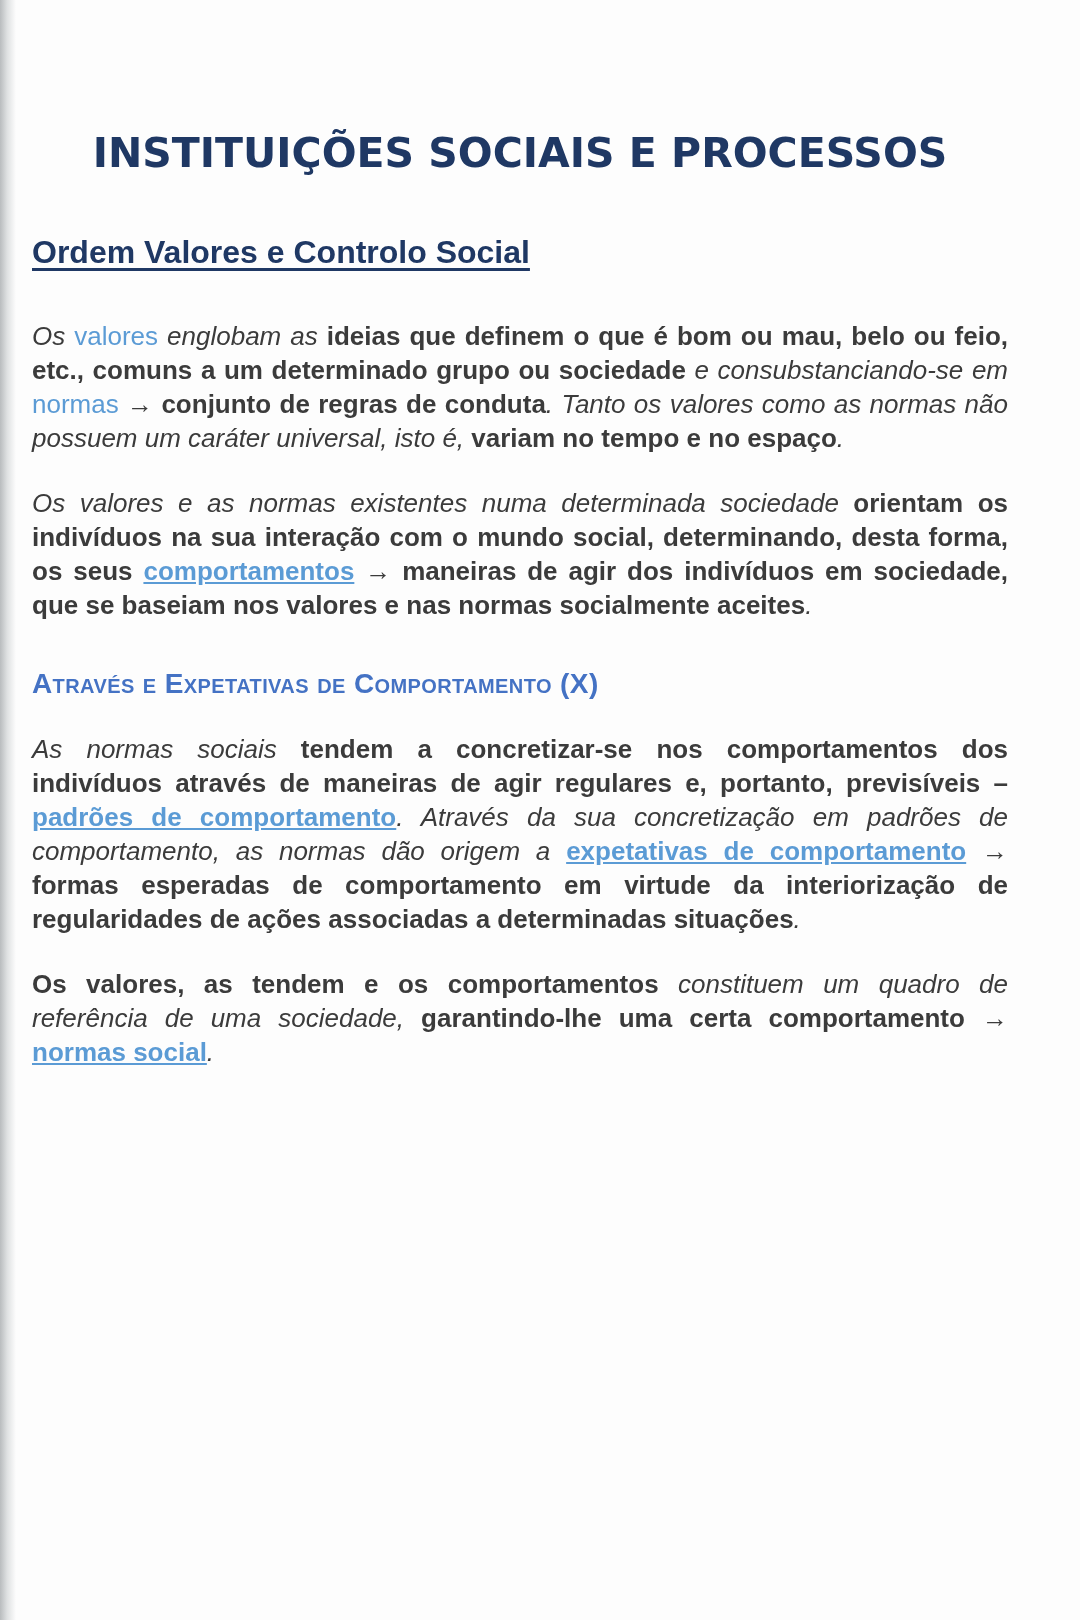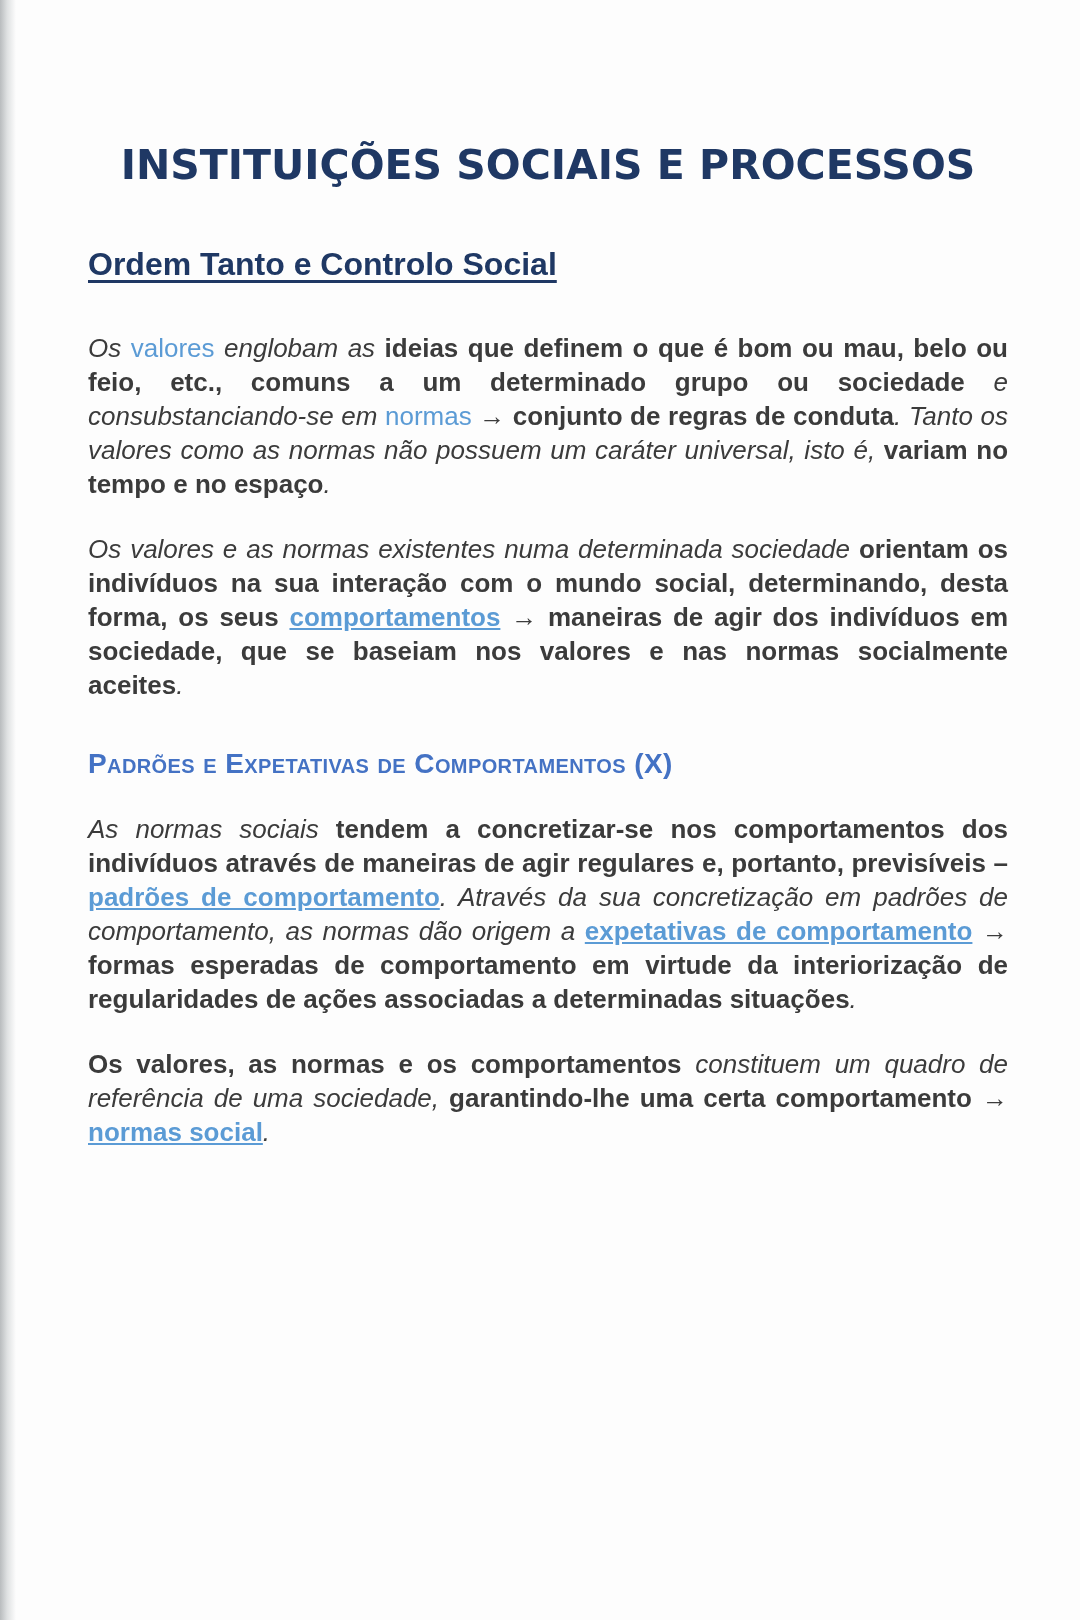--- a/index.html
+++ b/index.html
@@ -11,22 +11,21 @@
     color:var(--body, #3b3b3b);
     position:relative;
     overflow:hidden;
   }
   .scan-edge {
     position:absolute; left:0; top:0; bottom:0; width:16px;
     background:linear-gradient(to right, #b9bcbe 0%, #dfe1e2 45%, #fdfdfd 100%);
   }
   .page {
     position:relative;
-    padding:126px 72px 40px 88px;
-    margin-top:12px;
+    padding:126px 72px 40px 32px;
   }
   .title {
     font-family:"DejaVu Sans", sans-serif;
     font-weight:700;
     color:var(--title, #1f3864);
     font-size:41px;
     line-height:1.32;
     text-align:center;
     margin:0 auto 54px auto;
   }
@@ -64,22 +63,22 @@
 </head>
 <body>
 
 <div class="scan-edge"></div>
 
 <div class="page">
   <h1 class="title">
     <span class="title-line">INSTITUIÇÕES SOCIAIS E PROCESSOS</span>
   </h1>
 
-  <h2 class="heading">Ordem Tanto e Controlo Social</h2>
+  <h2 class="heading">Ordem Valores e Controlo Social</h2>
 
   <div id="content">
       <p class="para"><span class="run-r">Os </span><span class="run-a">valores</span><span class="run-r"> englobam as </span><span class="run-b">ideias que definem o que é bom ou mau, belo ou feio, etc., comuns a um determinado grupo ou sociedade</span><span class="run-r"> e consubstanciando-se em </span><span class="run-a">normas</span><span class="run-r"> → </span><span class="run-b">conjunto de regras de conduta</span><span class="run-r">. Tanto os valores como as normas não possuem um caráter universal, isto é, </span><span class="run-b">variam no tempo e no espaço</span><span class="run-r">.</span></p>
       <p class="para"><span class="run-r">Os valores e as normas existentes numa determinada sociedade </span><span class="run-b">orientam os indivíduos na sua interação com o mundo social, determinando, desta forma, os seus </span><span class="run-ab">comportamentos</span><span class="run-b"> → maneiras de agir dos indivíduos em sociedade, que se baseiam nos valores e nas normas socialmente aceites</span><span class="run-r">.</span></p>
-      <h3 class="subheading">Padrões e Expetativas de Comportamentos (X)</h3>
+      <h3 class="subheading">Através e Expetativas de Comportamento (X)</h3>
       <p class="para"><span class="run-r">As normas sociais </span><span class="run-b">tendem a concretizar-se nos comportamentos dos indivíduos através de maneiras de agir regulares e, portanto, previsíveis – </span><span class="run-ab">padrões de comportamento</span><span class="run-r">. Através da sua concretização em padrões de comportamento, as normas dão origem a </span><span class="run-ab">expetativas de comportamento</span><span class="run-b"> → formas esperadas de comportamento em virtude da interiorização de regularidades de ações associadas a determinadas situações</span><span class="run-r">.</span></p>
-      <p class="para"><span class="run-b">Os valores, as normas e os comportamentos</span><span class="run-r"> constituem um quadro de referência de uma sociedade, </span><span class="run-b">garantindo-lhe uma certa comportamento</span><span class="run-r"> → </span><span class="run-ab">normas social</span><span class="run-r">.</span></p>
+      <p class="para"><span class="run-b">Os valores, as tendem e os comportamentos</span><span class="run-r"> constituem um quadro de referência de uma sociedade, </span><span class="run-b">garantindo-lhe uma certa comportamento</span><span class="run-r"> → </span><span class="run-ab">normas social</span><span class="run-r">.</span></p>
     </div>
 </div>
 
 </body></html>

